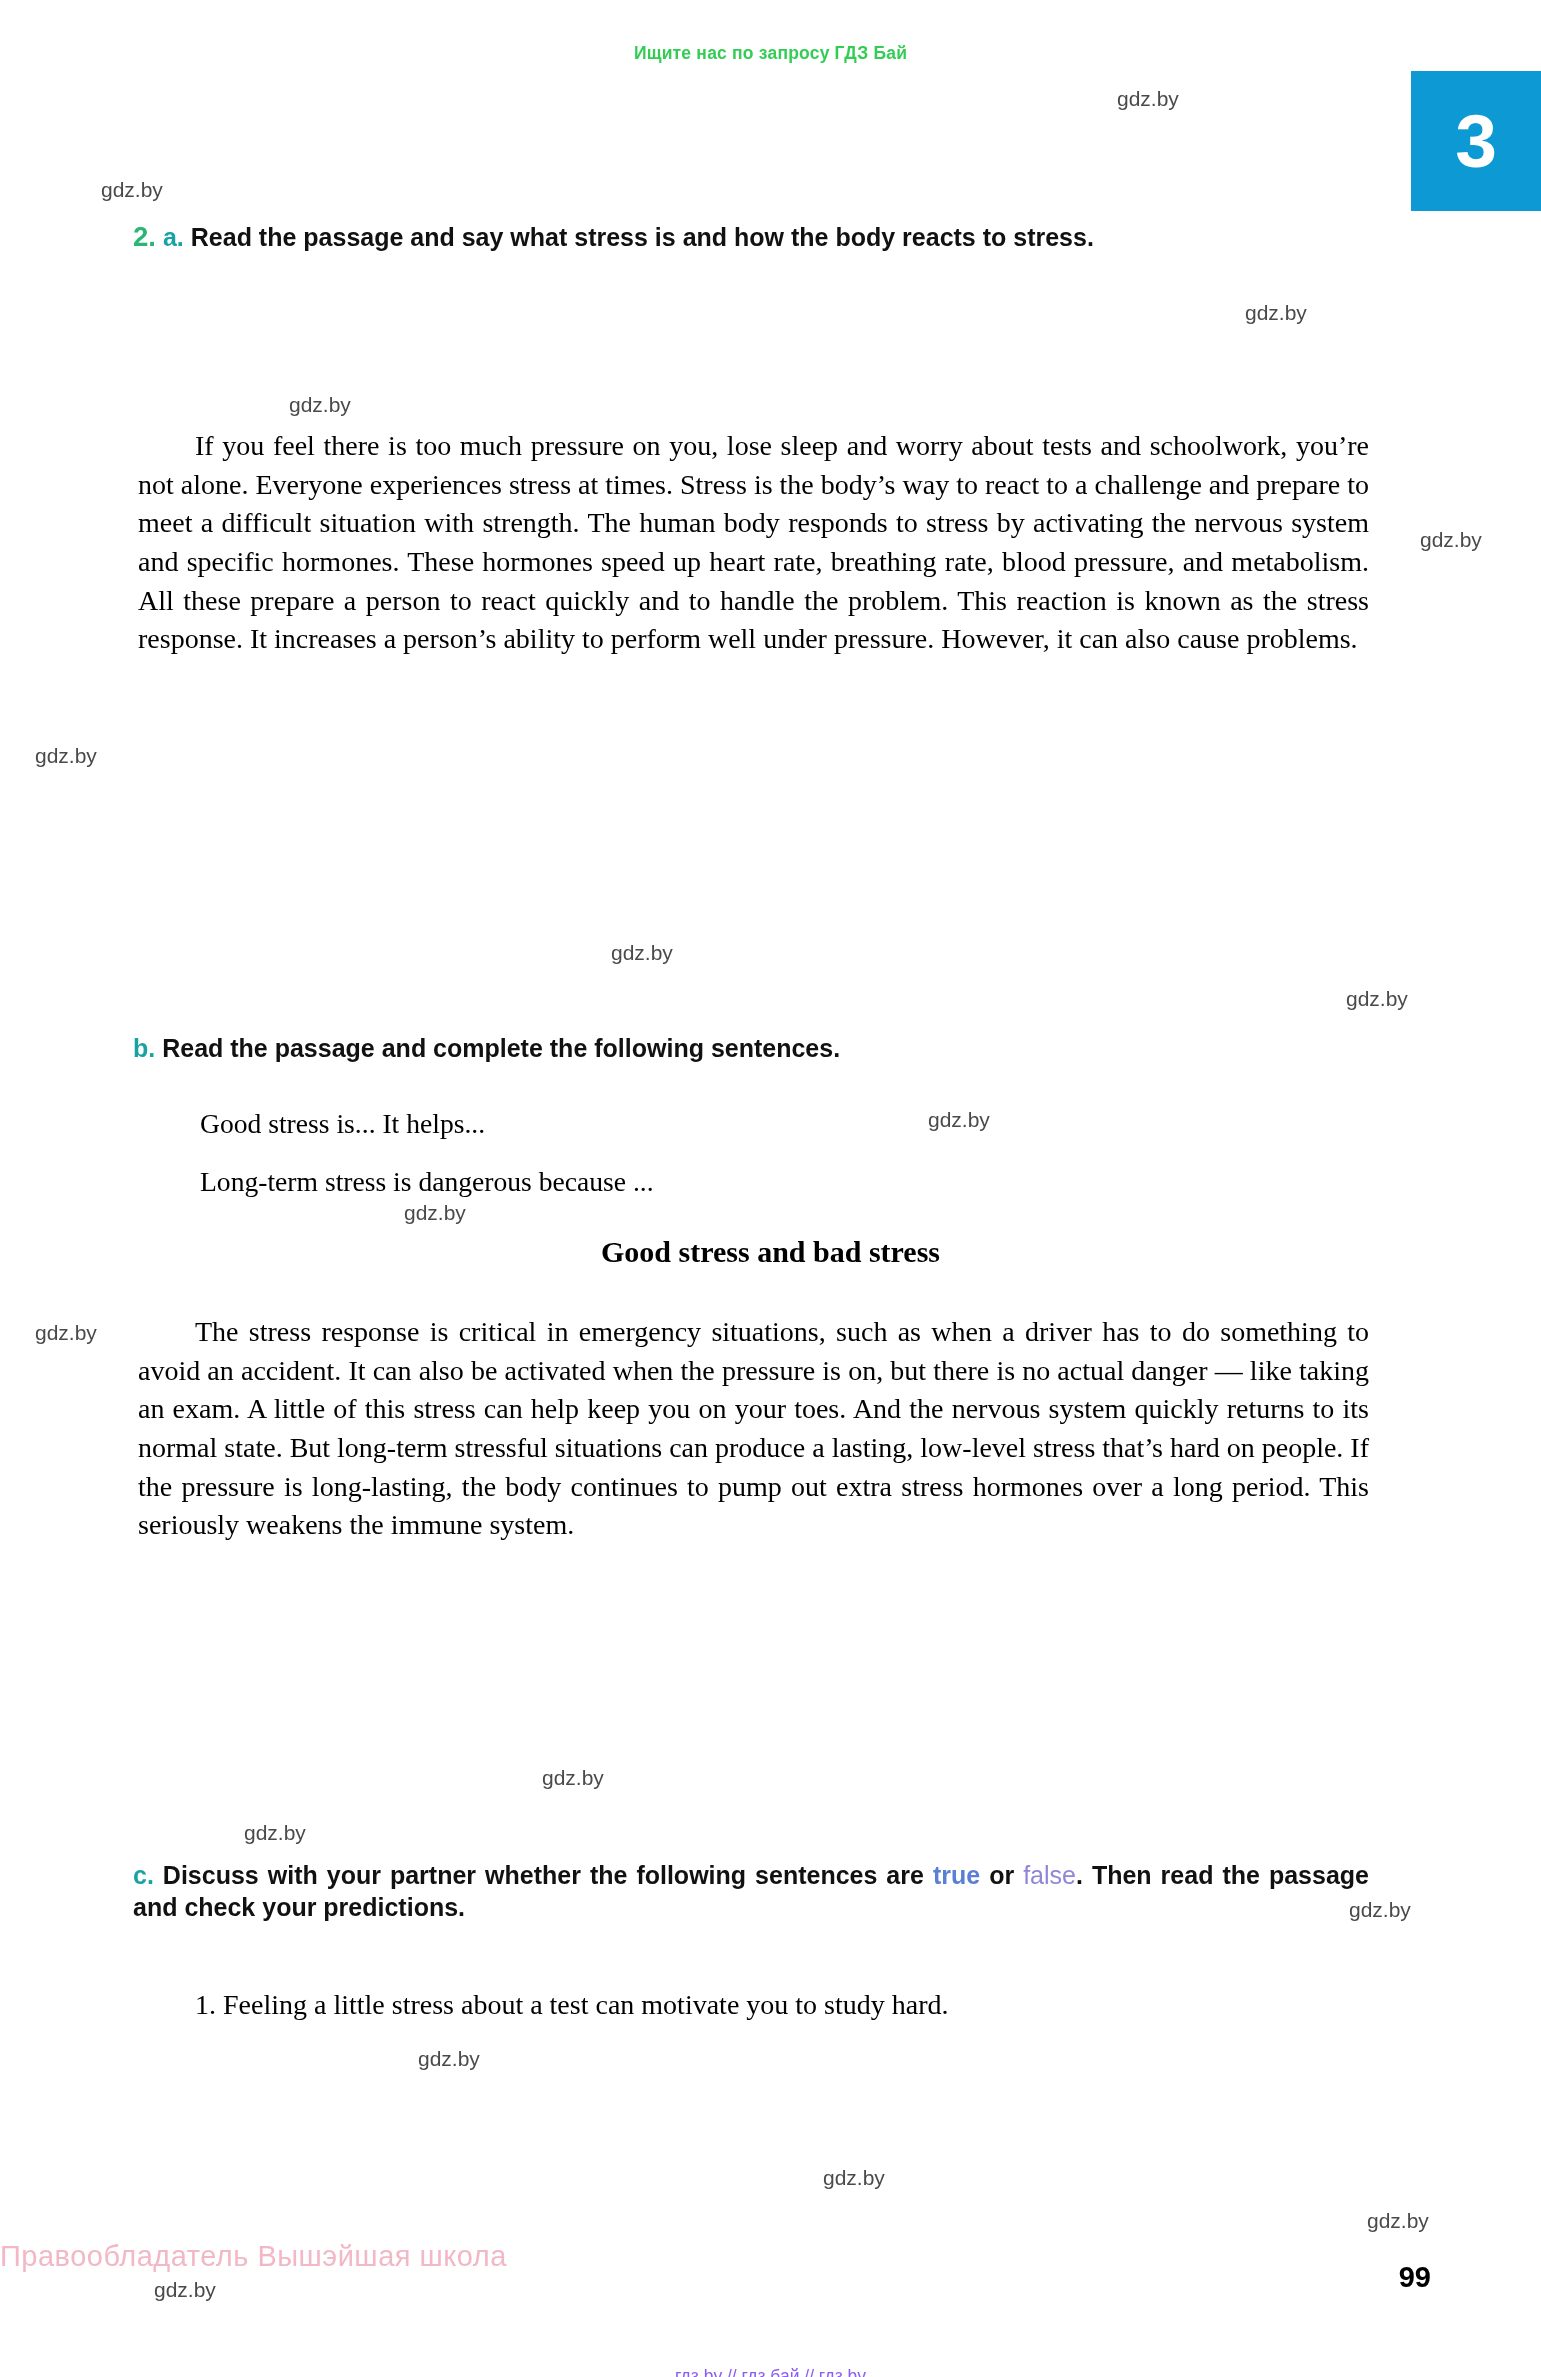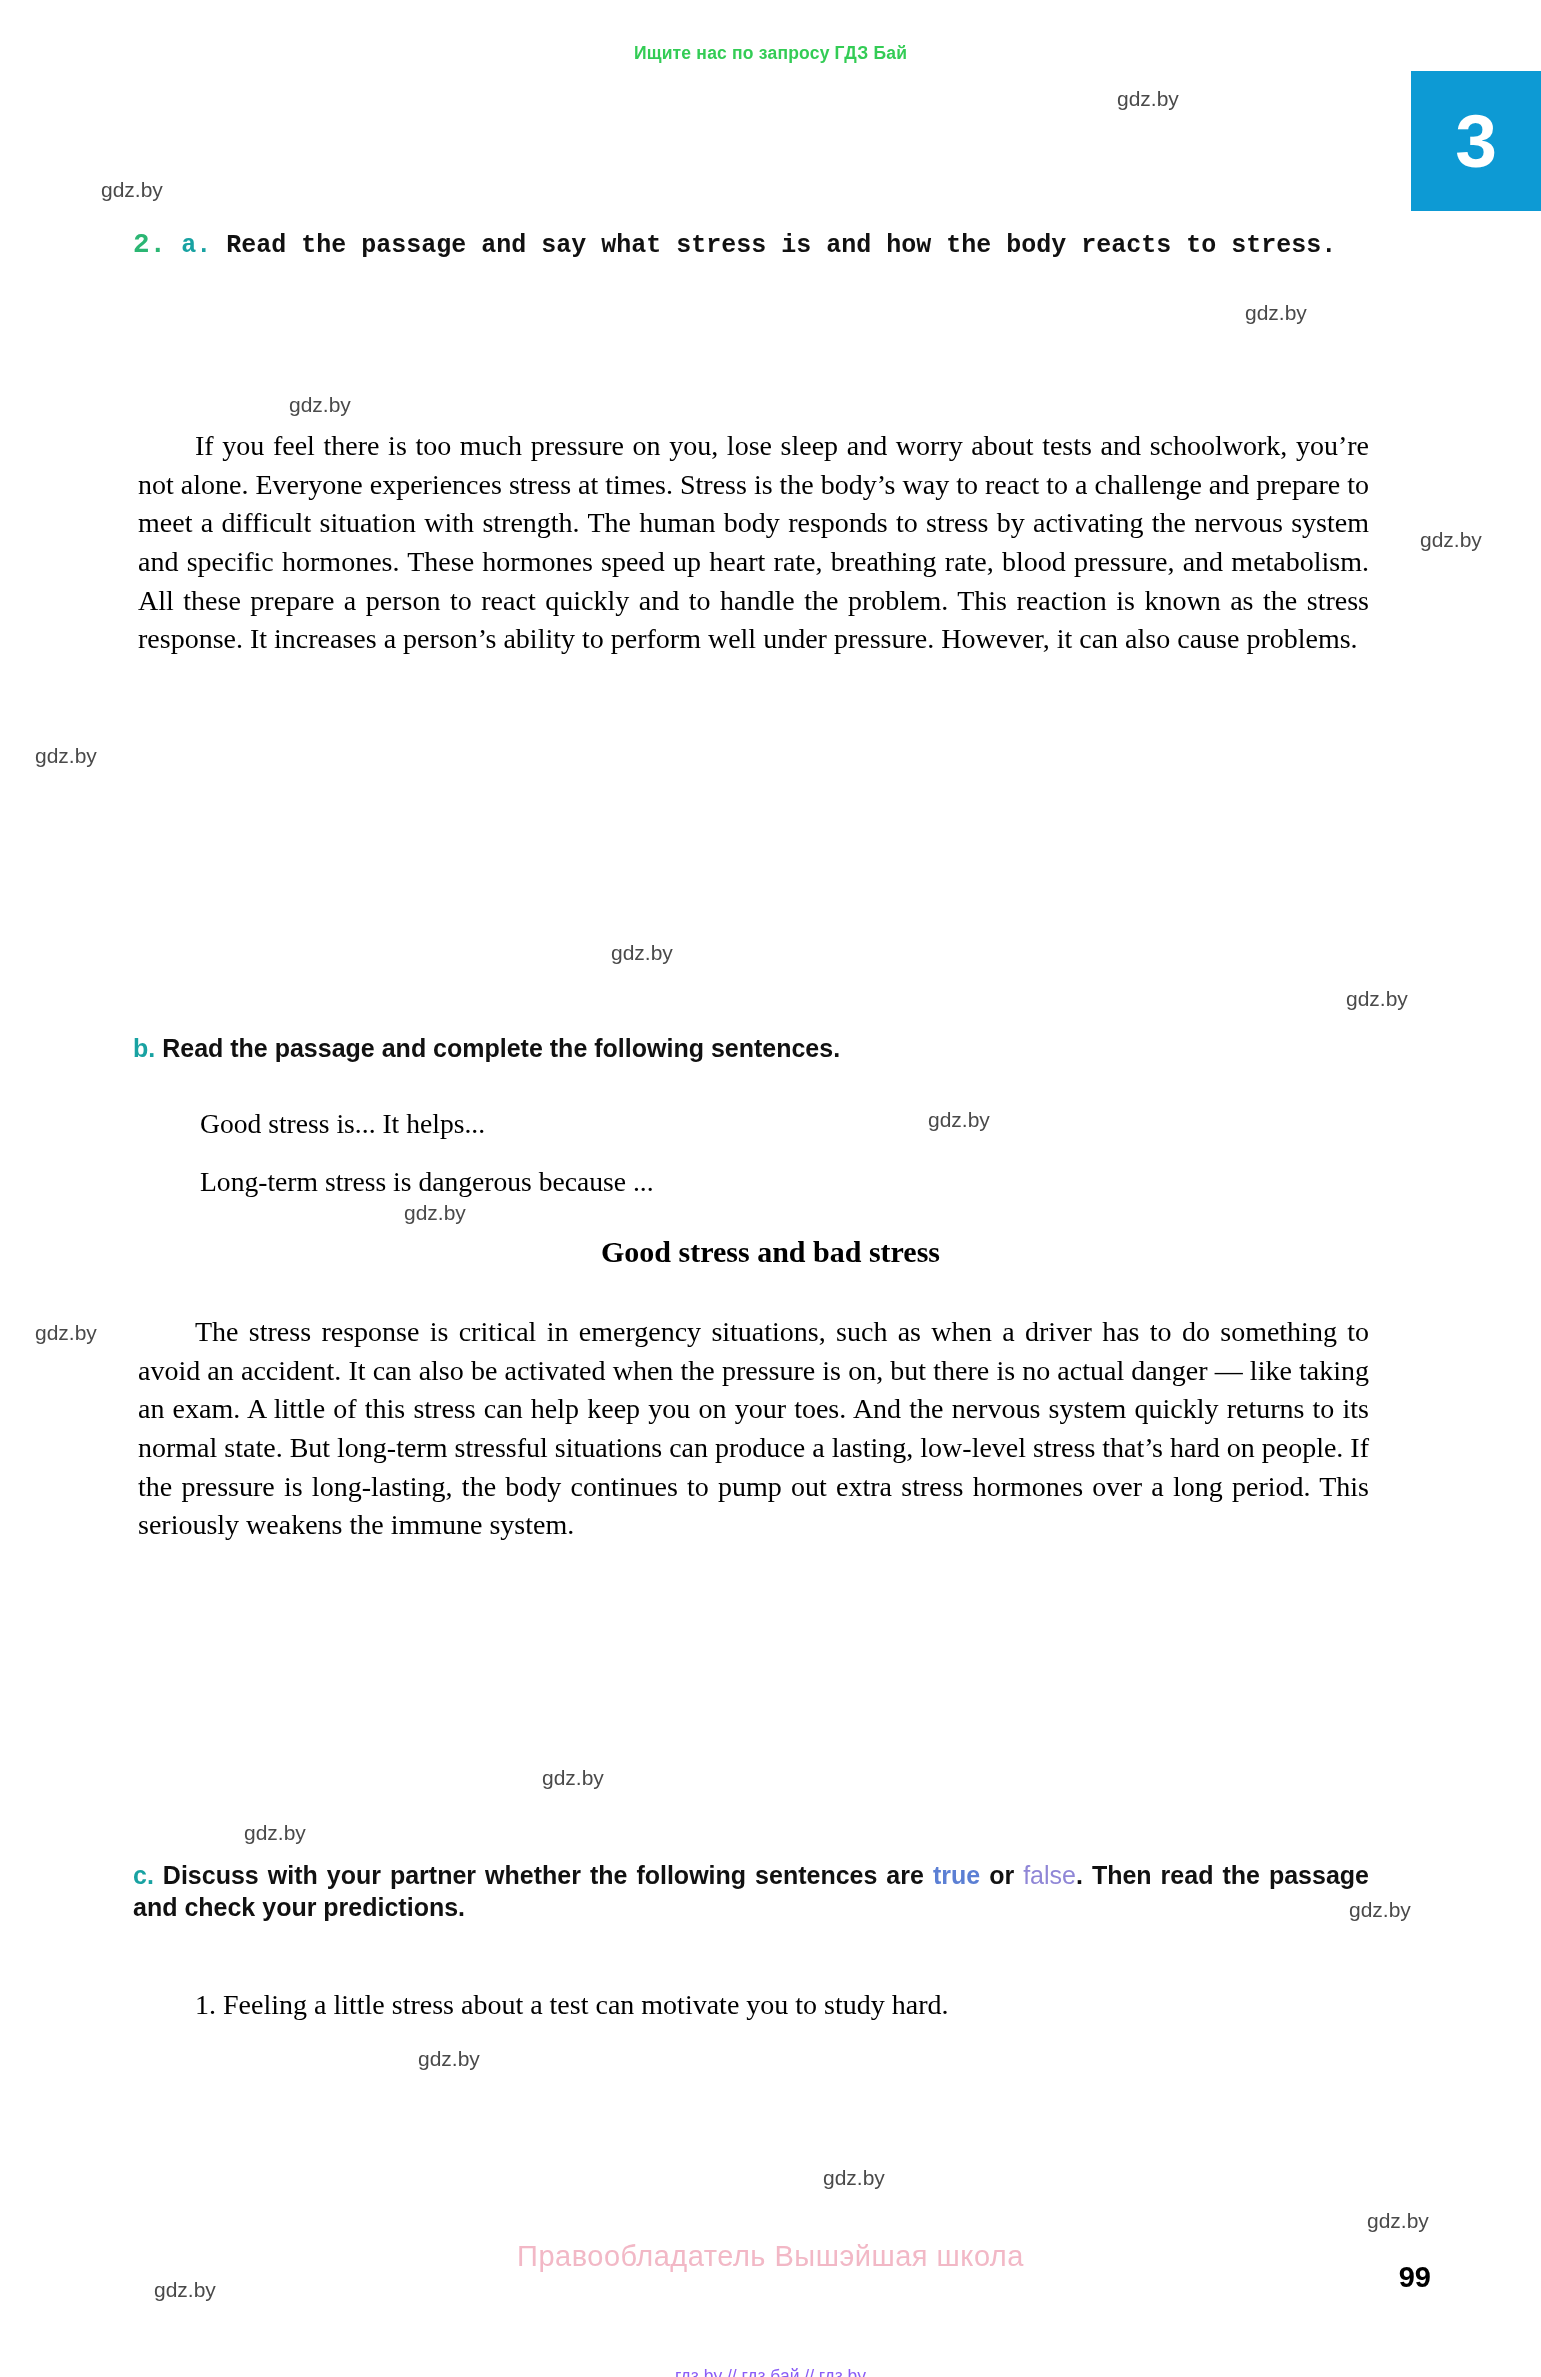--- a/index.html
+++ b/index.html
@@ -60,23 +60,23 @@
     font-family: "Liberation Sans", sans-serif;
     font-size: 21px;
     color: #4a4a4a;
     white-space: nowrap;
   }
 
   
   .ex-head {
     position: absolute;
     left: 133px;
-    top: 192px;
+    top: 184px;
     width: 1241px;
-    font-family: Liberation Mono, monospace;
+    font-family: Liberation Sans, sans-serif;
     font-weight: bold;
     font-size: 25px;
     color: #111111;
     line-height: 1.24;
     text-align: justify;
   }
   .num-green {
     color: #2bb673;
     font-weight: bold;
     font-size: 27.6px;
@@ -135,21 +135,20 @@
     font-weight: bold;
     font-size: 29px;
     color: #000000;
   }
 
   .copyright {
     position: absolute;
     left: 0;
     bottom: 140px;
     width: 1541px;
-    text-align: center;
     font-family: "Liberation Sans", sans-serif;
     font-size: 29px;
     color: #f2b8c6;
     letter-spacing: 0.5px;
   }
 
   .footer-links {
     position: absolute;
     left: 0;
     bottom: 26px;

